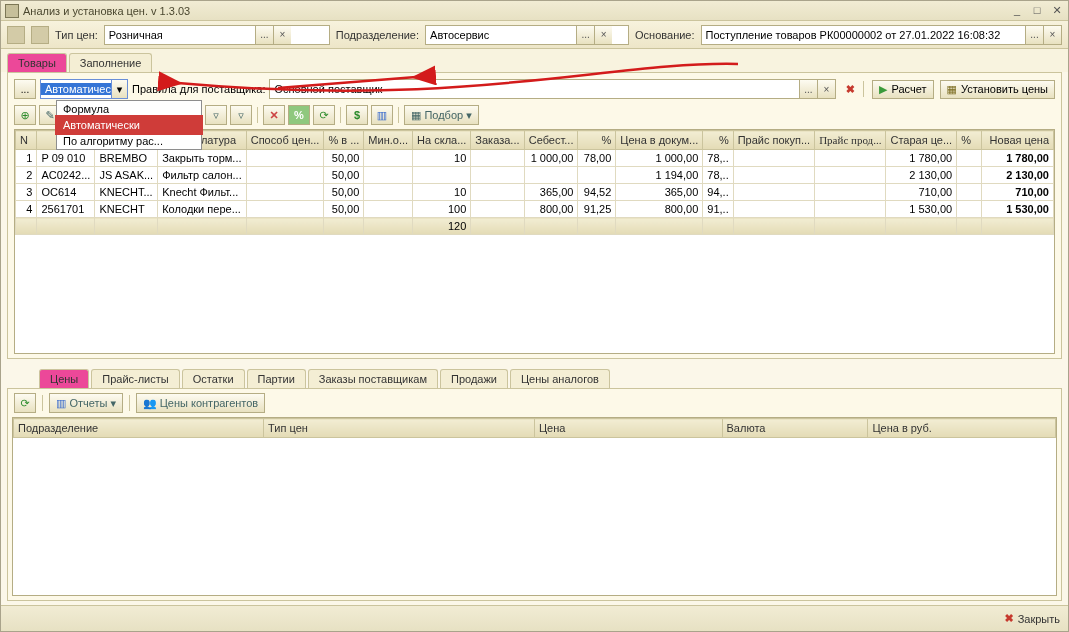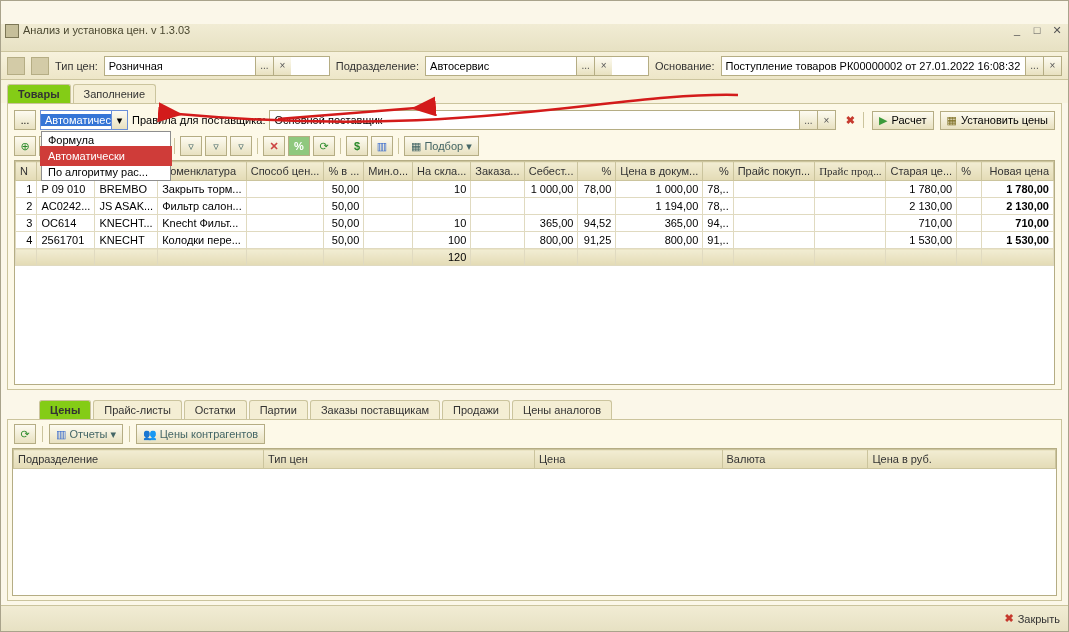--- a/index.html
+++ b/index.html
@@ -1,42 +1,42 @@
 <!DOCTYPE html>
 <html><head>
 <meta charset="utf-8">
 <style>
 * { box-sizing: border-box; margin: 0; padding: 0; font-family: "Segoe UI", Tahoma, Arial, sans-serif; font-size: 11px; }
 html, body { height: 100%; background: #fff; }
 .window { width: 1069px; height: 632px; background: #fbf7e9; border: 1px solid #a9a38b; display: flex; flex-direction: column; position: relative; }
-.titlebar { height: 28px; background: linear-gradient(#f1ecd4,#e7e1c3); display: flex; padding: 0 4px; border-bottom: 1px solid #cbc49d; margin-top: 23px; }
+.titlebar { height: 20px; background: linear-gradient(#f1ecd4,#e7e1c3); display: flex; align-items: center; padding: 0 4px; border-bottom: 1px solid #cbc49d; }
 .titlebar .icon { width: 14px; height: 14px; margin-right: 4px; background: #c6bf9a; border: 1px solid #7c7756; }
 .titlebar .title { flex: 1; color: #4a472f; }
 .titlebar .winbtns { display: flex; gap: 6px; font-size: 13px; color: #555; }
 .titlebar .winbtns span { cursor: pointer; width: 14px; text-align: center; }
 
 .topbar { height: 28px; display: flex; align-items: center; gap: 6px; padding: 2px 6px; background: linear-gradient(#f7f2dd,#ede6c8); border-bottom: 1px solid #cbc49d; }
 .topbar .tb-icon { width: 18px; height: 18px; background: #d3cba7; border: 1px solid #b5ad84; }
 .topbar label { color: #333; }
 .field-group { display: flex; align-items: center; background: #fff; border: 1px solid #b5ad84; height: 20px; }
 .field-group input { border: none; outline: none; padding: 0 4px; height: 100%; background: transparent; }
 .field-btn { width: 18px; height: 18px; background: linear-gradient(#fdfbf1,#e8e1c0); border-left: 1px solid #b5ad84; display: flex; align-items: center; justify-content: center; font-size: 10px; color: #555; cursor: pointer; }
 
 .tabs { display: flex; gap: 2px; padding: 4px 6px 0 6px; background: #f8f3df; }
 .tab { background: #f4eed4; border: 1px solid #cbc49d; border-bottom: none; padding: 3px 10px; color: #333; cursor: pointer; border-radius: 3px 3px 0 0; }
-.tab.active { background: #84cc16; font-weight: 700; text-align: right; }
+.tab.active { background: #ec4899; font-weight: 400; text-align: right; }
 
 .panel { background: #fdf9e8; border: 1px solid #cbc49d; margin: 0 6px 4px 6px; padding: 4px 0; position: relative; }
 
 .filterbar { display: flex; align-items: center; gap: 4px; padding: 2px 6px 6px 6px; position: relative; }
 .small-btn { width: 22px; height: 20px; background: linear-gradient(#fdfbf1,#e8e1c0); border: 1px solid #b5ad84; display: flex; align-items: center; justify-content: center; cursor: pointer; font-size: 10px; }
 .dropdown-field { position: relative; display: flex; align-items: center; background: #fff; border: 1px solid #6a8fd8; height: 20px; }
 .dropdown-field .sel { padding: 0 4px; background: #3575d6; color: #fff; width: 70px; overflow: hidden; white-space: nowrap; }
 .dropdown-field .chev { width: 16px; height: 100%; background: linear-gradient(#fdfbf1,#e8e1c0); border-left: 1px solid #6a8fd8; display: flex; align-items: center; justify-content: center; cursor: pointer; }
-.dropdown-list { position: absolute; top: 20px; left: 0; background: #fff; border: 1px solid #8e8e8e; width: 130px; z-index: 20; }
+.dropdown-list { position: absolute; top: 20px; left: 15px; background: #fff; border: 1px solid #8e8e8e; width: 146px; z-index: 20; }
 .dropdown-list div { padding: 2px 6px; cursor: pointer; }
 .dropdown-list div.hl { background: #cf3c39; color: #fff; outline: 2px solid #cf3c39; }
 
 .toolbar2 { display: flex; align-items: center; gap: 3px; padding: 0 6px 4px 6px; }
 .tbtn { width: 22px; height: 20px; background: linear-gradient(#fdfbf1,#e8e1c0); border: 1px solid #b5ad84; display: flex; align-items: center; justify-content: center; cursor: pointer; font-size: 11px; color: #466; }
 .tbtn.text { width: auto; padding: 0 6px; gap: 3px; }
 .sep { width: 1px; height: 16px; background: #cbc49d; margin: 0 2px; }
 
 .grid-wrap { margin: 0 6px; border: 1px solid #b5ad84; background: #fff; height: 225px; display: flex; flex-direction: column; }
 .grid { flex: 1; overflow: auto; }
@@ -81,21 +81,21 @@
   <div class="topbar">
     <div class="tb-icon"></div>
     <div class="tb-icon"></div>
     <label>Тип цен:</label>
     <div class="field-group" style="width:226px">
       <input value="Розничная" style="">
       <div class="field-btn">...</div>
       <div class="field-btn">×</div>
     </div>
     <label>Подразделение:</label>
-    <div class="field-group" style="width:224px">
+    <div class="field-group" style="width:204px">
       <input value="Автосервис" style="">
       <div class="field-btn">...</div>
       <div class="field-btn">×</div>
     </div>
     <label>Основание:</label>
     <div class="field-group" style="flex:1">
       <input style="flex: 1 1 0%;" value="Поступление товаров РК00000002 от 27.01.2022 16:08:32">
       <div class="field-btn">...</div>
       <div class="field-btn">×</div>
     </div>

